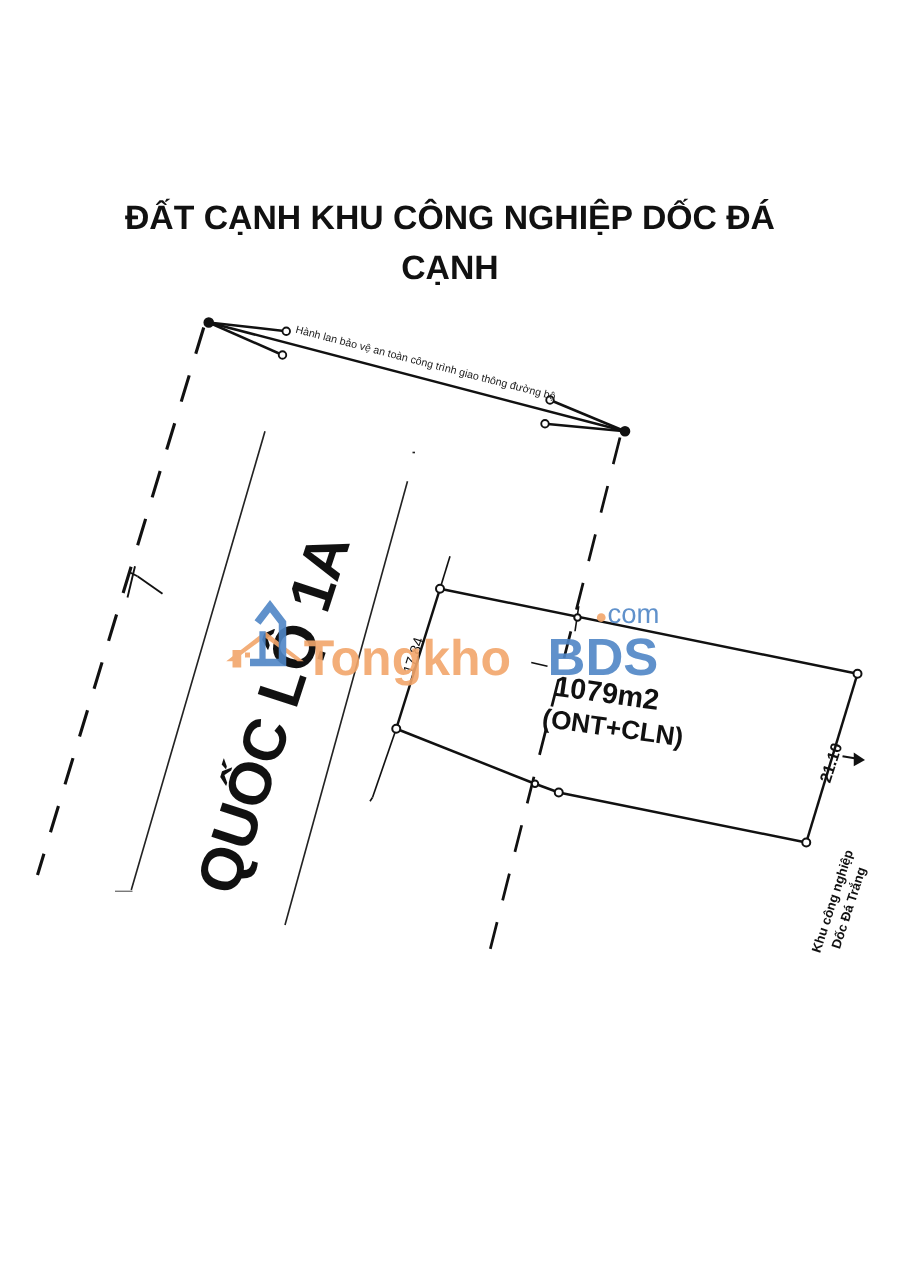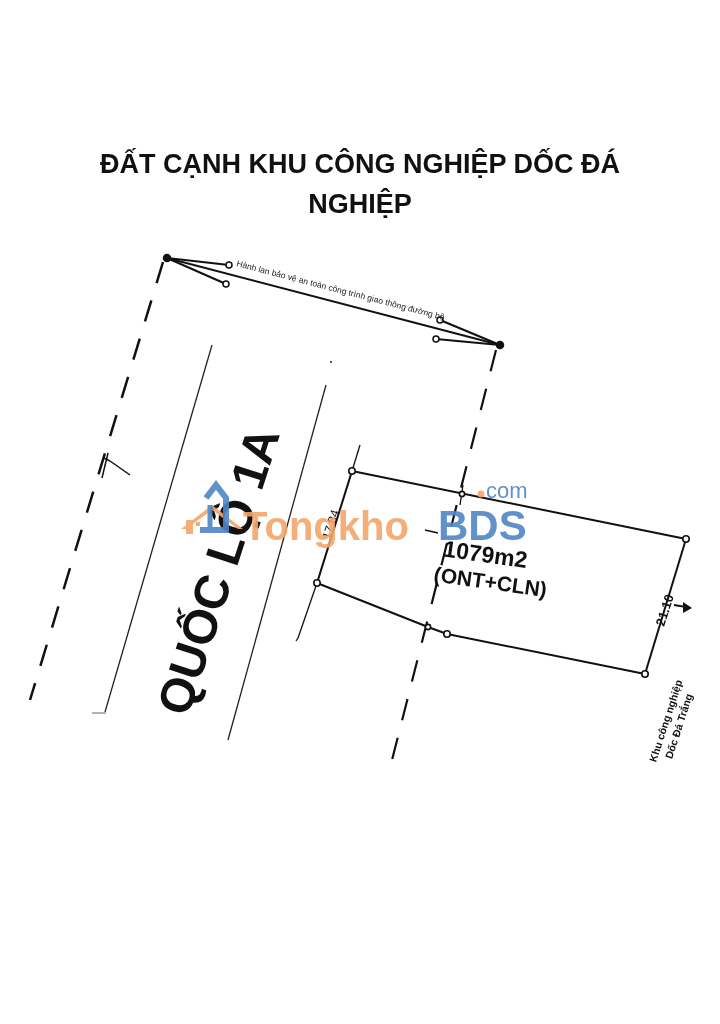--- a/index.html
+++ b/index.html
@@ -10,21 +10,21 @@
     body {
       width: 720px;
       height: 1024px;
       position: relative;
       overflow: hidden;
       font-family: "Liberation Sans", sans-serif;
     }
     .title {
       position: absolute;
       left: 0;
-      top: 144px;
+      top: 154px;
       width: 720px;
       text-align: center;
       font-family: "Liberation Sans", sans-serif;
       font-weight: bold;
       font-size: 27px;
       line-height: 40px;
       color: #111111;
       letter-spacing: 0px;
     }
     .title span { display: block; }
@@ -37,21 +37,21 @@
     }
     .svg-text {
       font-family: "Liberation Sans", sans-serif;
     }
   </style>
 </head>
 <body>
 
 <div class="title">
   <span>ĐẤT  CẠNH KHU CÔNG NGHIỆP DỐC ĐÁ</span>
-  <span>NGHIỆP</span>
+  <span>CẠNH</span>
 </div>
 
 <svg class="map" viewBox="0 0 720 1024" xmlns="http://www.w3.org/2000/svg">
 
   <g stroke="#111" stroke-width="2.5" fill="none">
     <line x1="163" y1="262" x2="30" y2="700" stroke-dasharray="22,18"></line>
   </g>
 
   <g stroke="#111" stroke-width="1.5" fill="none">
     <line x1="104" y1="458" x2="110" y2="461"></line>

